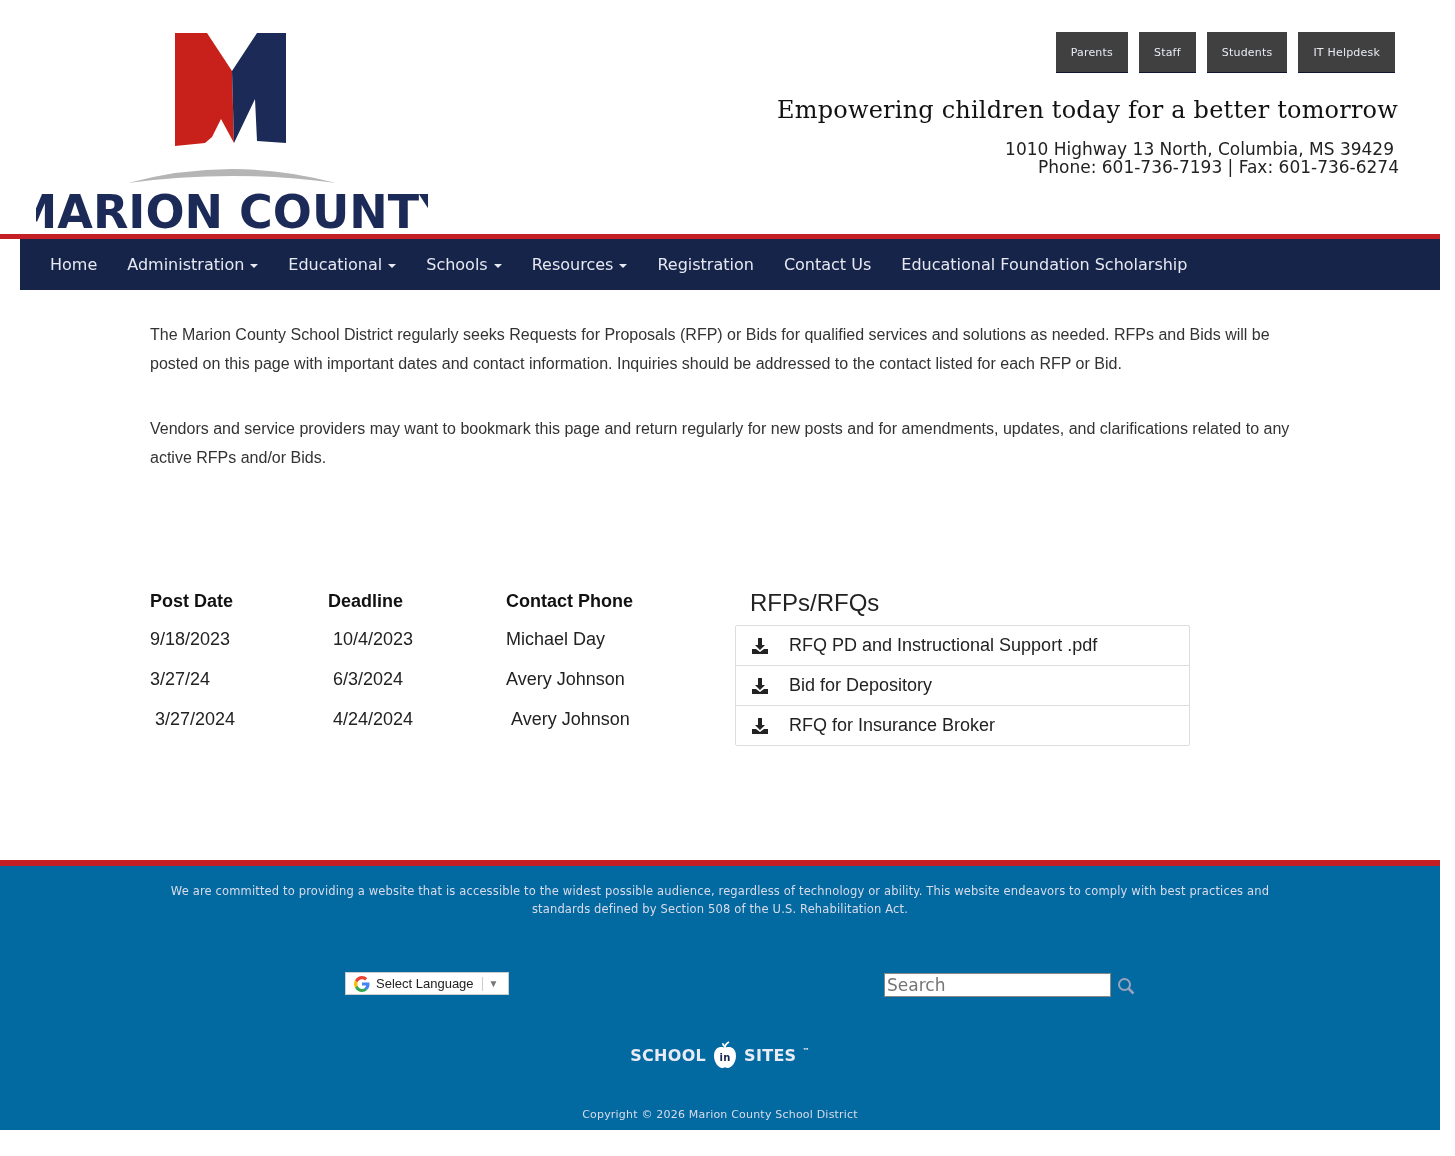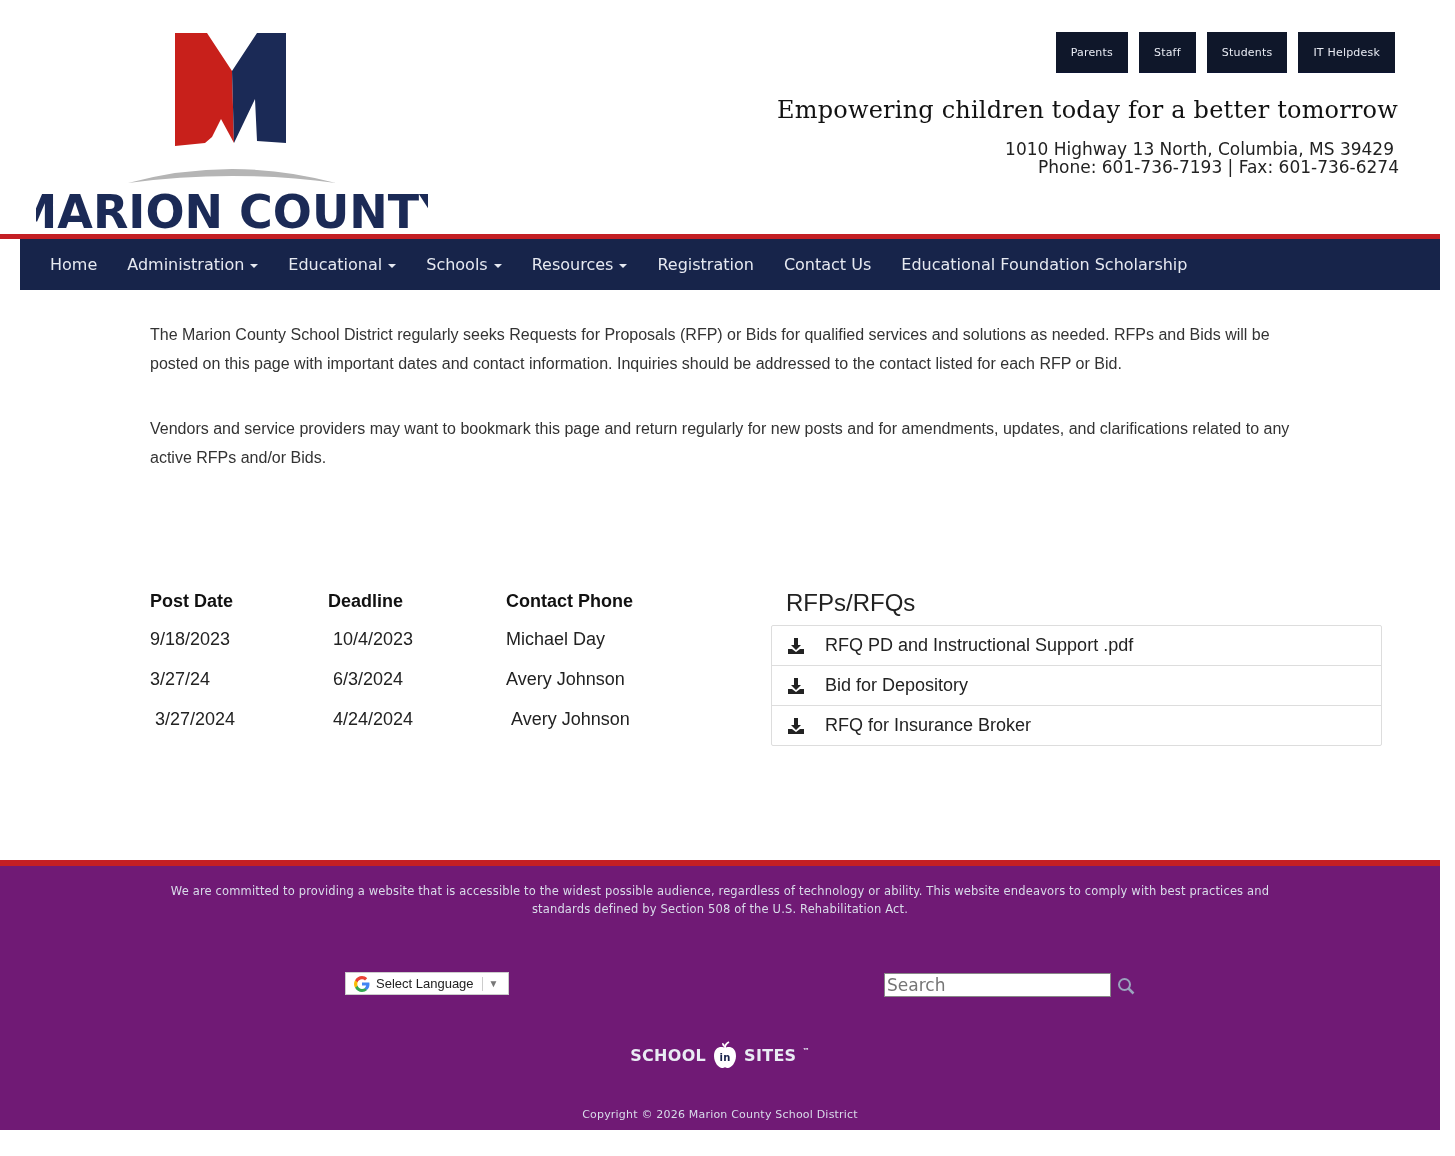--- a/index.html
+++ b/index.html
@@ -4,41 +4,41 @@
 <style>
   html, body { margin:0; padding:0; background:#ffffff; }
   body { width:1455px; height:1156px; overflow:hidden; font-family:"DejaVu Sans", sans-serif; color:#333; }
   .page { width:1440px; position:relative; }
   .topbar { height:23px; background:#e9e9e9; position:relative; }
   .login { position:absolute; right:6px; top:0; height:16px; display:flex; align-items:center; gap:10px; font-size:14px; color:#555; cursor:pointer; }
   .login svg { width:14px; height:12px; }
   .header { height:234px; position:relative; background:#fff; }
   .logo { position:absolute; left:36px; top:33px; width:392px; height:200px; }
   .portal-btns { position:absolute; right:45px; top:32px; display:flex; gap:11px; }
-  .portal-btns .pbtn { background:#0f172a; color:#e8ebf3; font-size:11px; height:40px; display:flex; align-items:center; justify-content:center; padding:0 15px; border-bottom:1px solid #0d1533; letter-spacing:.2px; cursor:pointer; }
+  .portal-btns .pbtn { background:#404040; color:#e8ebf3; font-size:11px; height:40px; display:flex; align-items:center; justify-content:center; padding:0 15px; border-bottom:1px solid #0d1533; letter-spacing:.2px; cursor:pointer; }
   .tagline { position:absolute; right:42px; top:96px; font-family:"DejaVu Serif", serif; font-size:24px; color:#111; letter-spacing:.2px; }
   .address { position:absolute; right:41px; top:140px; text-align:right; font-size:17px; color:#222; line-height:18px; }
   .address .l1 { padding-right:5px; }
   .navwrap { border-top:5px solid #c41f24; }
   .nav { height:51px; background:#17244a; display:flex; align-items:center; padding-left:15px;margin-left:20px; }
   .nav .item { color:#e6e9f1; font-size:16px; padding:0 15px; display:flex; align-items:center; gap:6px; cursor:pointer; height:51px; }
   .nav .caret { width:0; height:0; border-left:4px solid transparent; border-right:4px solid transparent; border-top:4px solid #e6e9f1; margin-top:2px; }
   .content { padding:30px 150px 0 150px; font-family:"Liberation Sans", sans-serif; font-size:16px; color:#333; line-height:29px; height:540px; position:relative; }
   .content p { margin:0 0 36px 0; }
   .tbl { position:absolute; left:150px; top:293px; width:560px; font-size:18px; color:#222; }
   .tbl .hdr { display:flex; font-weight:bold; font-size:18px; color:#111; height:36px; align-items:center; }
   .tbl .row { display:flex; height:40px; align-items:center; }
   .c1 { width:178px; } .c2 { width:178px; } .c3 { width:200px; }
-  .rfps { position:absolute; left:735px; top:290px; width:611px;margin-left:36px; }
+  .rfps { position:absolute; left:735px; top:290px; width:455px; }
   .rfps .title { font-size:24px; color:#222; padding-left:15px; height:45px; display:flex; align-items:center; }
   .rfps .list { border:1px solid #ddd; border-radius:2px; margin-top:0; }
   .rfps .li { height:39px; border-top:1px solid #ddd; display:flex; align-items:center; padding-left:15px; font-size:18px; color:#222; gap:20px; cursor:pointer; }
   .rfps .li:first-child { border-top:none; }
   .rfps .li svg { width:18px; height:18px; }
-  .footer { border-top:6px solid #c41f24; background:#701a75; height:264px; position:relative; color:#d9dcea; }
+  .footer { border-top:6px solid #c41f24; background:#0369a1; height:264px; position:relative; color:#d9dcea; }
   .access { position:absolute; left:150px; right:150px; top:16px; text-align:center; font-size:11.5px; line-height:18px; letter-spacing:.15px; }
   .lang { position:absolute; left:345px; top:106px; width:164px; height:23px; background:#fff; border:1px solid #ccc; display:flex; align-items:center; gap:6px; padding-left:8px; box-sizing:border-box; color:#222; font-size:13px; font-family:"Liberation Sans", sans-serif; cursor:pointer; }
   .lang .sep { width:1px; height:14px; background:#ccc; margin-left:2px; }
   .lang .arrow { color:#777; font-size:10px; }
   .search { position:absolute; left:884px; top:107px; width:227px; height:24px; background:#fff; border:1px solid #888; box-sizing:border-box; font-size:17px; color:#666; padding-left:2px; font-family:"DejaVu Sans", sans-serif; }
   .search-icon { position:absolute; left:1117px; top:111px; width:18px; height:18px; cursor:pointer; }
   .sis { position:absolute; left:0; right:0; top:175px; text-align:center; font-size:16px; font-weight:bold; color:#e9ecf4; letter-spacing:.3px; display:flex; justify-content:center; align-items:center; gap:6px; }
   .sis .apple { width:26px; height:28px; }
   .sis .tm { font-size:7px; vertical-align:top; margin-top:-8px; }
   .copy { position:absolute; left:0; right:0; top:242px; text-align:center; font-size:11px; color:#d9dcea; letter-spacing:.2px; }

